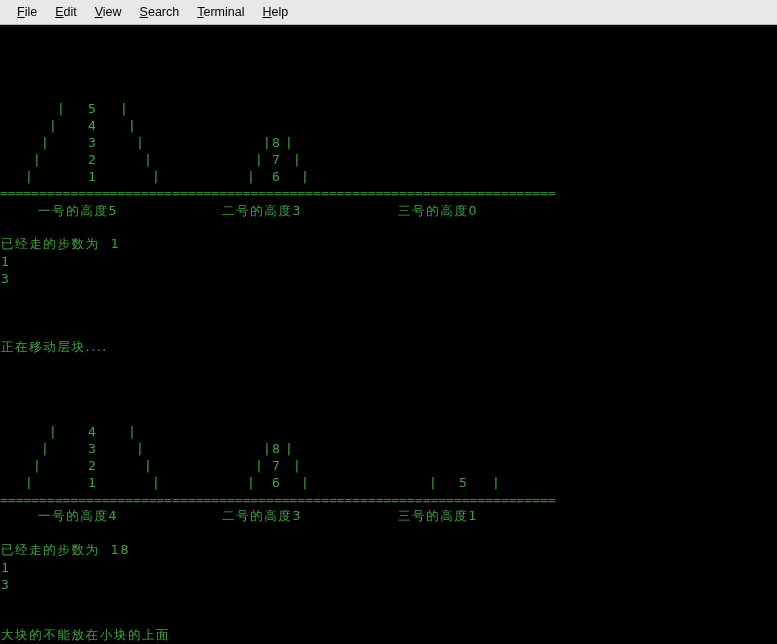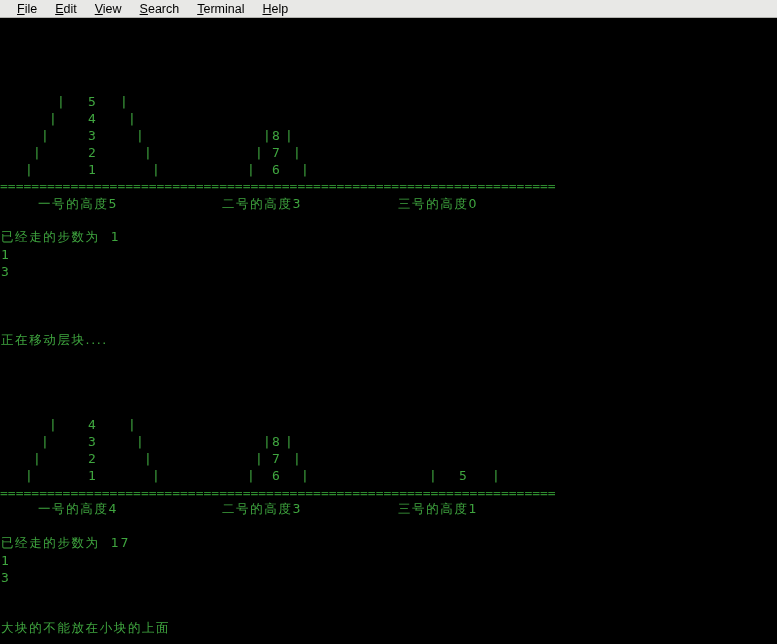--- a/index.html
+++ b/index.html
@@ -9,21 +9,21 @@
   }
   body {
     width: 777px;
     height: 644px;
     overflow: hidden;
     font-family: "DejaVu Sans Mono", monospace;
   }
 
   
   #menubar {
-    height: 18px;
+    height: 25px;
     background: #e8e8e6;
     border-bottom: 1px solid #b4b4b0;
     box-sizing: border-box;
     display: flex;
     align-items: center;
     padding-left: 8px;
     font-family: "Liberation Sans", sans-serif;
     font-size: 12.5px;
     color: #000000;
   }
@@ -91,17 +91,17 @@
     <div class="trow" style="top: 210px;"><span class="cjk" style="position: absolute; left: 1px;">已经走的步数为  1</span></div>
     <div class="trow" style="top: 228px;"><span style="position: absolute; left: 1px;">1</span></div>
     <div class="trow" style="top: 245px;"><span style="position: absolute; left: 1px;">3</span></div>
     <div class="trow" style="top: 313px;"><span class="cjk" style="position: absolute; left: 1px;">正在移动层块....</span></div>
     <div class="trow" style="top: 398px;"><span style="position: absolute; left: 49px; top: 0px;">|</span><span style="position: absolute; left: 128px; top: 0px;">|</span><span style="position: absolute; left: 88px; top: 0px;">4</span></div>
     <div class="trow" style="top: 415px;"><span style="position: absolute; left: 41px; top: 0px;">|</span><span style="position: absolute; left: 136px; top: 0px;">|</span><span style="position: absolute; left: 263px; top: 0px;">|</span><span style="position: absolute; left: 285px; top: 0px;">|</span><span style="position: absolute; left: 88px; top: 0px;">3</span><span style="position: absolute; left: 272px; top: 0px;">8</span></div>
     <div class="trow" style="top: 432px;"><span style="position: absolute; left: 33px; top: 0px;">|</span><span style="position: absolute; left: 144px; top: 0px;">|</span><span style="position: absolute; left: 255px; top: 0px;">|</span><span style="position: absolute; left: 293px; top: 0px;">|</span><span style="position: absolute; left: 88px; top: 0px;">2</span><span style="position: absolute; left: 272px; top: 0px;">7</span></div>
     <div class="trow" style="top: 449px;"><span style="position: absolute; left: 25px; top: 0px;">|</span><span style="position: absolute; left: 152px; top: 0px;">|</span><span style="position: absolute; left: 247px; top: 0px;">|</span><span style="position: absolute; left: 301px; top: 0px;">|</span><span style="position: absolute; left: 429px; top: 0px;">|</span><span style="position: absolute; left: 492px; top: 0px;">|</span><span style="position: absolute; left: 88px; top: 0px;">1</span><span style="position: absolute; left: 272px; top: 0px;">6</span><span style="position: absolute; left: 459px; top: 0px;">5</span></div>
     <div class="trow" style="top: 466px;"><span class="sep" style="position: absolute; left: 0px;">=======================================================================</span></div>
     <div class="trow" style="top: 482px;"><span class="cjk" style="position: absolute; left: 38px;">一号的高度4</span><span class="cjk" style="position: absolute; left: 222px;">二号的高度3</span><span class="cjk" style="position: absolute; left: 398px;">三号的高度1</span></div>
-    <div class="trow" style="top: 516px;"><span class="cjk" style="position: absolute; left: 1px;">已经走的步数为  17</span></div>
+    <div class="trow" style="top: 516px;"><span class="cjk" style="position: absolute; left: 1px;">已经走的步数为  18</span></div>
     <div class="trow" style="top: 534px;"><span style="position: absolute; left: 1px;">1</span></div>
     <div class="trow" style="top: 551px;"><span style="position: absolute; left: 1px;">3</span></div>
     <div class="trow" style="top: 601px;"><span class="cjk" style="position: absolute; left: 1px;">大块的不能放在小块的上面</span></div>
   </div>
 
 </body></html>

